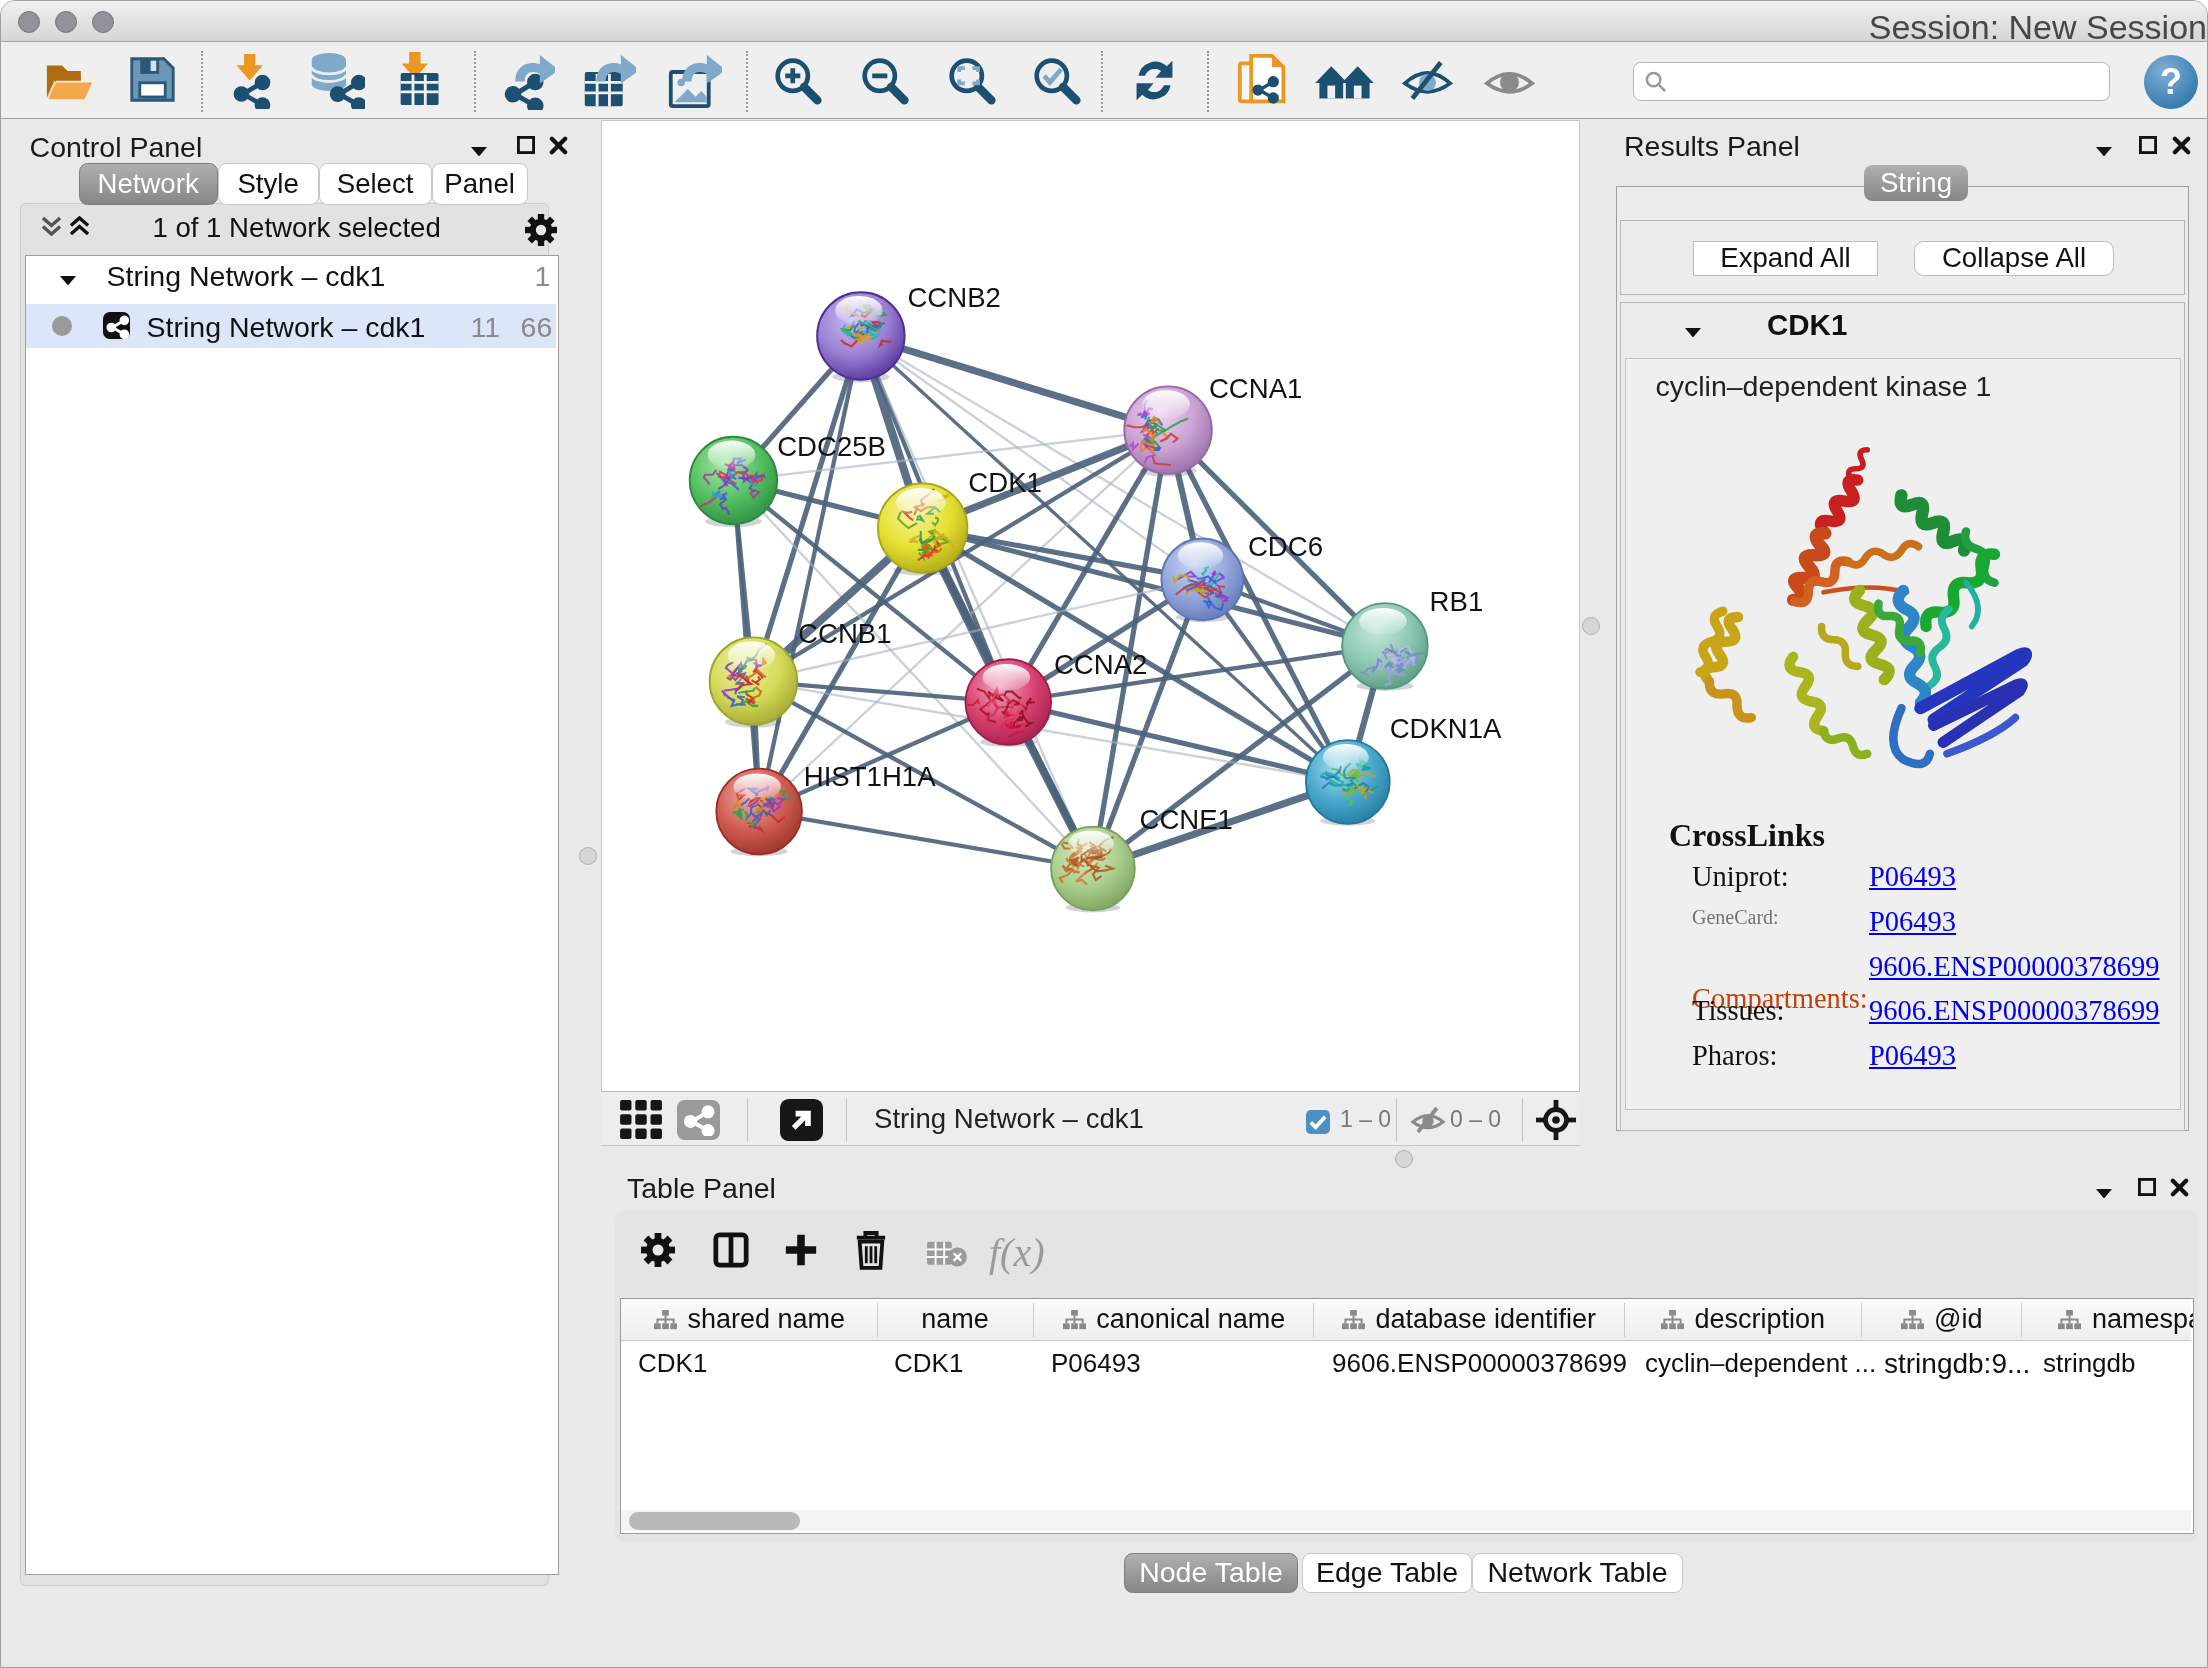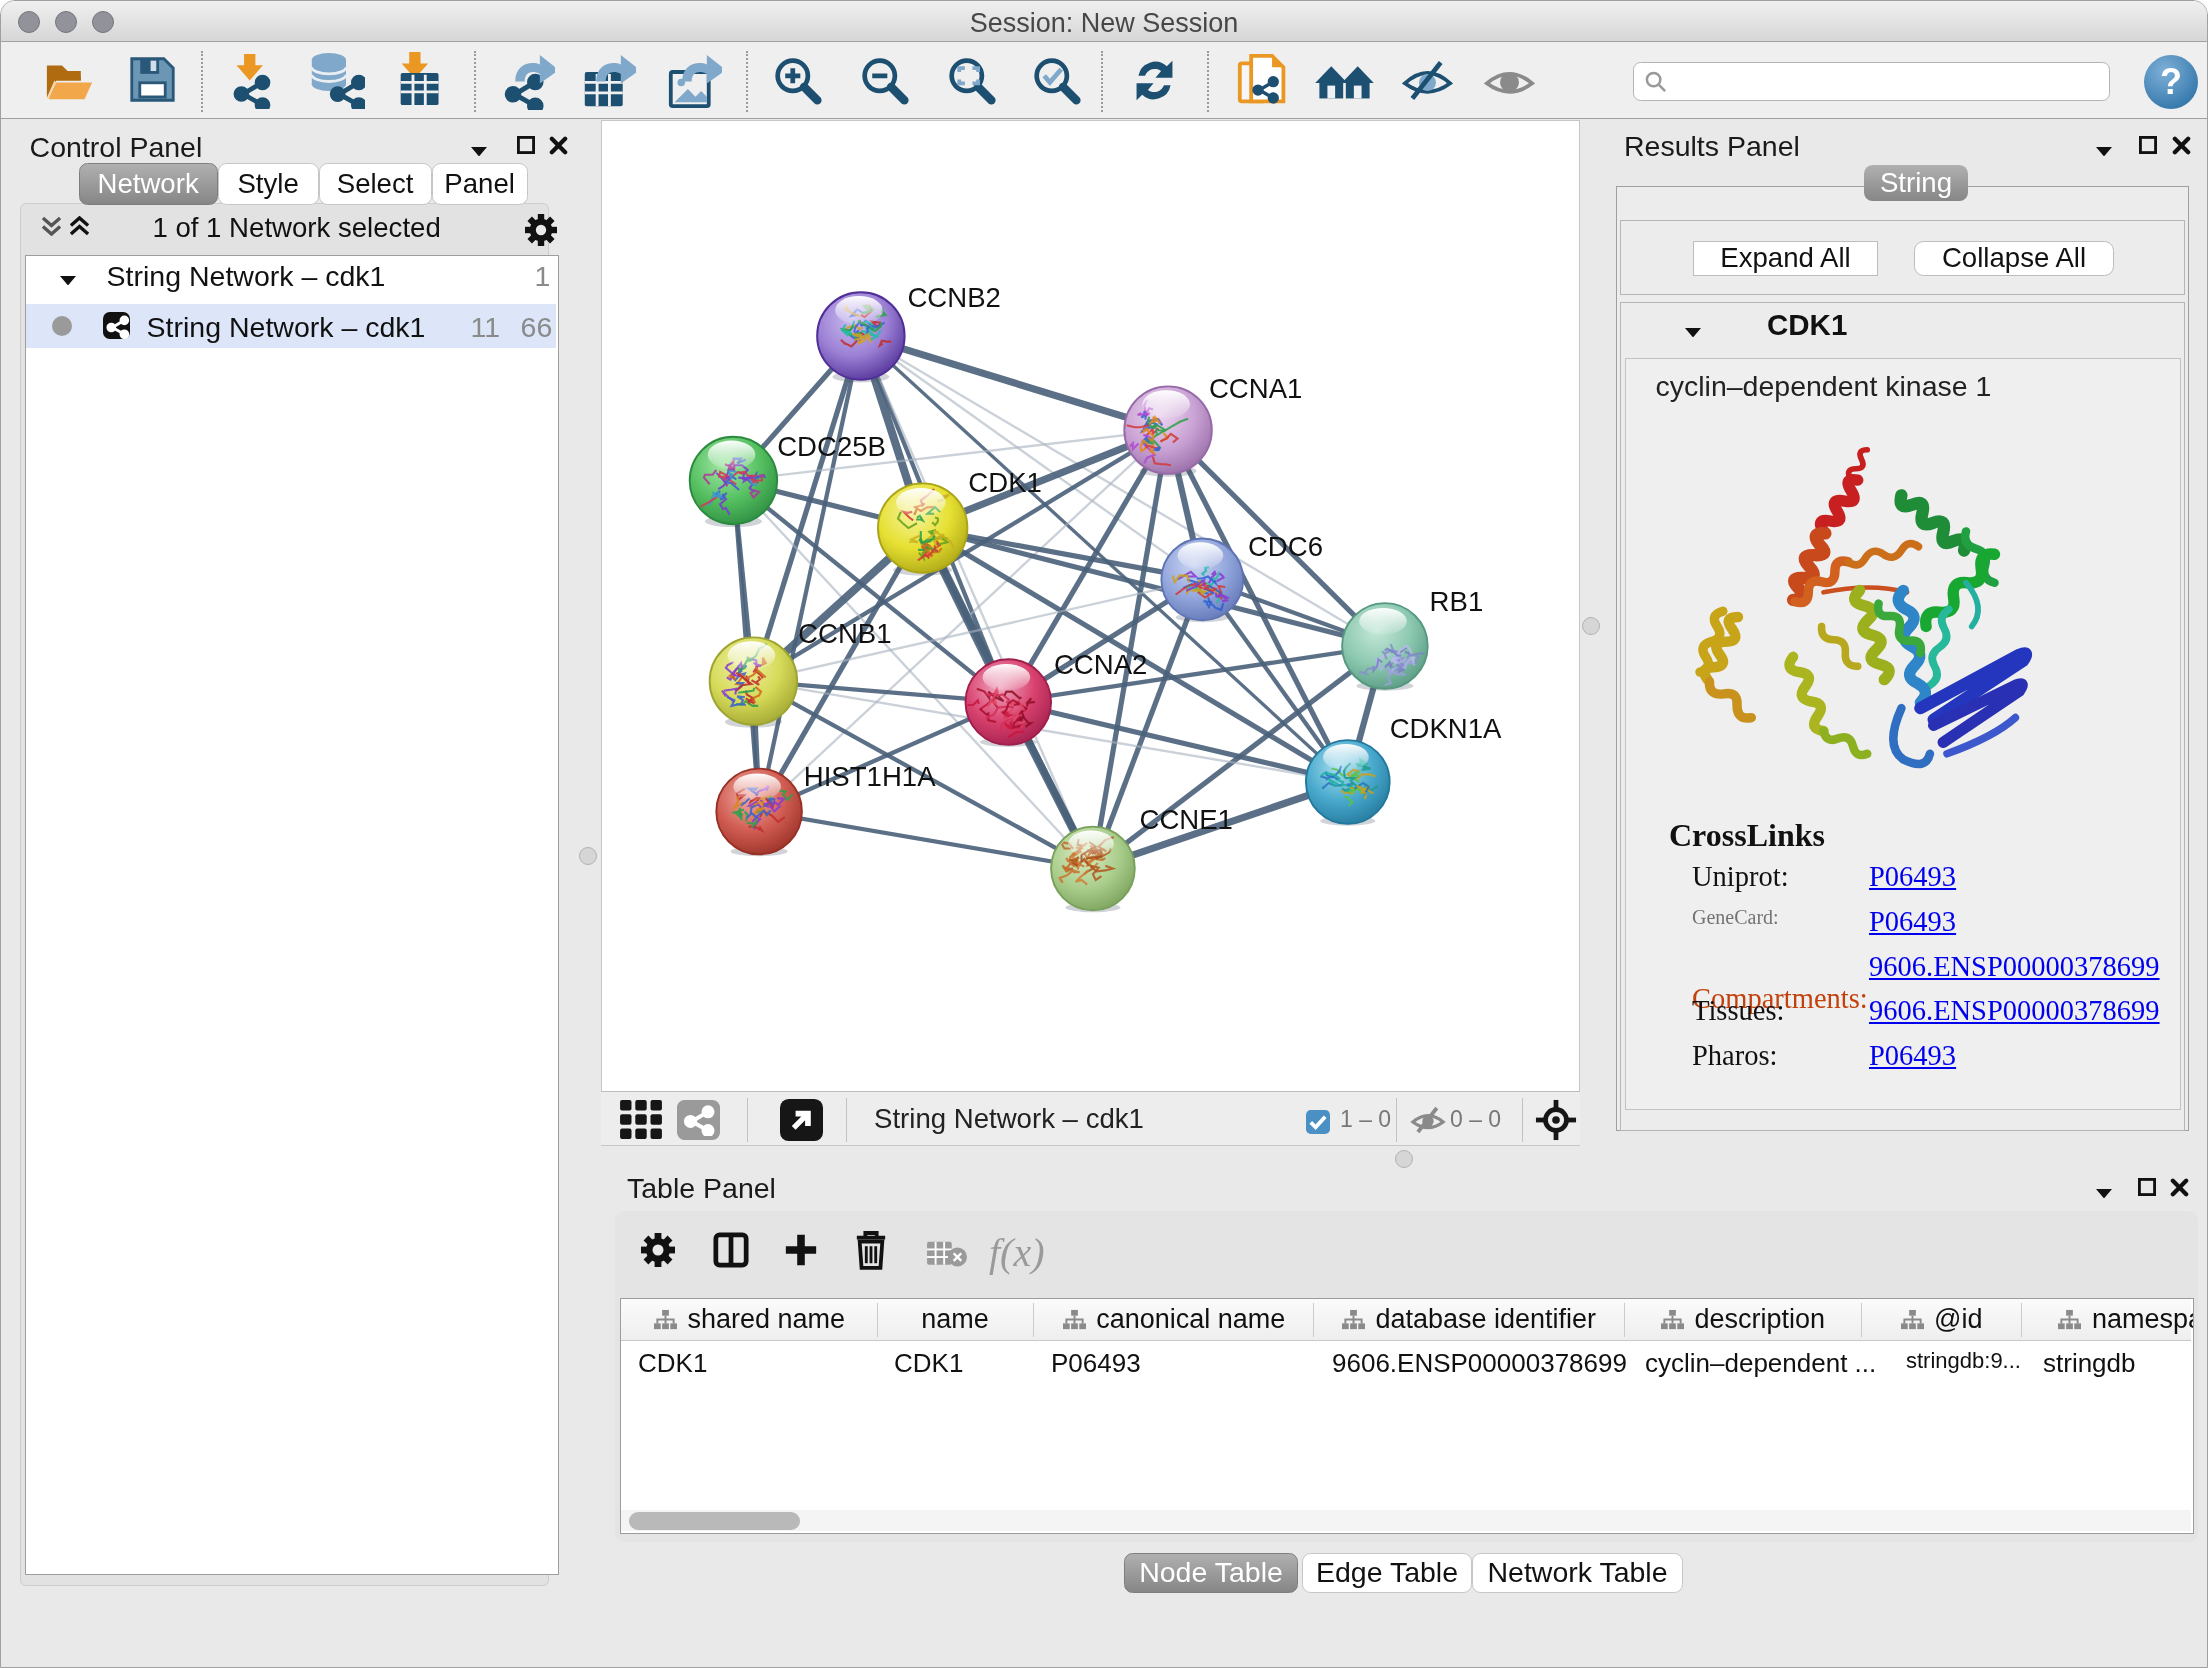--- a/index.html
+++ b/index.html
@@ -4,21 +4,21 @@
 html,body { width:2208px; height:1668px; background:#fff; font-family:"Liberation Sans", sans-serif; }
 #win { position:absolute; left:0; top:0; width:2208px; height:1668px; background:#e9e9e9;
   border:1.9px solid #a0a0a0; border-radius:15px 15px 0 0; overflow:hidden; }
 </style></head>
 <body>
 <div id="win">
   <div style="position:absolute;left:0;top:0;width:100%;height:41px;background:linear-gradient(#f0f0f0,#d6d6d6);border-bottom:1.9px solid #a2a2a2;">
     <div style="position:absolute;left:17px;top:9.5px;width:22px;height:22px;border-radius:50%;background:#92929a;border:1.9px solid #74747b;"></div>
     <div style="position:absolute;left:54px;top:9.5px;width:22px;height:22px;border-radius:50%;background:#92929a;border:1.9px solid #74747b;"></div>
     <div style="position:absolute;left:91px;top:9.5px;width:22px;height:22px;border-radius:50%;background:#92929a;border:1.9px solid #74747b;"></div>
-    <div style="position:absolute;left:0;top:6.7px;width:100%;text-align:center;font-size:27px;font-weight:normal;color:#474747;">Session: New Session</div>
+    <div style="position:absolute;left:0;top:6.7px;width:100%;text-align:right;font-size:34px;font-weight:normal;color:#474747;">Session: New Session</div>
   </div>
   <div style="position:absolute;left:0;top:41px;width:100%;height:77px;background:#efefef;border-bottom:1.9px solid #9f9f9f;">
       <div style="position:absolute;left:42px;top:14.3px"><svg width="53" height="49" viewBox="0 0 56 52">
           <path d="M4 10 L20 10 L26 16 L40 16 L40 26 L14 26 Z" fill="#b06a10"></path>
           <path d="M4 10 L4 44 L10 44 L14 26 L40 26 L40 22 L14 22 Z" fill="#b06a10"></path>
           <path d="M14 28 L52 28 L44 46 L6 46 Z" fill="#f3a74b"></path>
           <path d="M4 44 L6 46 L14 28 L12 26 Z" fill="#f8d9ae"></path>
         </svg></div>
       <div style="position:absolute;left:127px;top:13.3px"><svg width="49" height="49" viewBox="0 0 52 52">
           <path d="M4 4 h34 l10 10 v34 h-44 z" fill="#6b96b4"></path>
@@ -999,21 +999,21 @@
               </g>
               <g stroke="#8a8a8a" stroke-width="2" fill="none">
                 <path d="M13 7 v4 M4.5 15 v-4 h17 v4 M13 11 v4"></path>
               </g>
             </svg></span>namespace</div>
         <div style="position:absolute;left:17px;top:49px;font-size:26px;color:#111;white-space:nowrap;">CDK1</div>
         <div style="position:absolute;left:273px;top:49px;font-size:26px;color:#111;white-space:nowrap;">CDK1</div>
         <div style="position:absolute;left:430px;top:49px;font-size:26px;color:#111;white-space:nowrap;">P06493</div>
         <div style="position:absolute;left:711px;top:49px;font-size:26px;color:#111;white-space:nowrap;">9606.ENSP00000378699</div>
         <div style="position:absolute;left:1024px;top:49px;font-size:26px;color:#111;white-space:nowrap;">cyclin–dependent ...</div>
-        <div style="position:absolute;left:1263px;top:49px;font-size:22px;color:#111;white-space:nowrap;margin-left:22px;">stringdb:9...</div>
+        <div style="position:absolute;left:1263px;top:49px;font-size:28px;color:#111;white-space:nowrap;">stringdb:9...</div>
         <div style="position:absolute;left:1422px;top:49px;font-size:26px;color:#111;white-space:nowrap;">stringdb</div>
         <div style="position:absolute;left:0px;top:211px;width:1570px;height:21px;background:#f4f4f4;"></div>
         <div style="position:absolute;left:7.6px;top:213px;width:171px;height:18px;background:#b9b9b9;border-radius:9.5px;"></div>
       </div>
       <div style="position:absolute;left:552px;top:394px;width:174px;height:40px;border-radius:8.6px;background:linear-gradient(#b0b0b0,#868686);color:#fff;border:1.9px solid #7e7e7e;font-size:28.5px;text-align:center;line-height:37px;">Node Table</div>
       <div style="position:absolute;left:730px;top:394px;width:170px;height:40px;border-radius:8.6px;background:#fff;color:#111;border:1.9px solid #c6c6c6;font-size:28.5px;text-align:center;line-height:37px;">Edge Table</div>
       <div style="position:absolute;left:900px;top:394px;width:211px;height:40px;border-radius:8.6px;background:#fff;color:#111;border:1.9px solid #c6c6c6;font-size:28.5px;text-align:center;line-height:37px;">Network Table</div>
     </div>
   <div style="position:absolute;left:578px;top:846px;width:18px;height:18px;border-radius:50%;background:#d6d6d6;border:1.9px solid #b2b2b2;"></div>
   <div style="position:absolute;left:1581px;top:616px;width:18px;height:18px;border-radius:50%;background:#d6d6d6;border:1.9px solid #b2b2b2;"></div>

